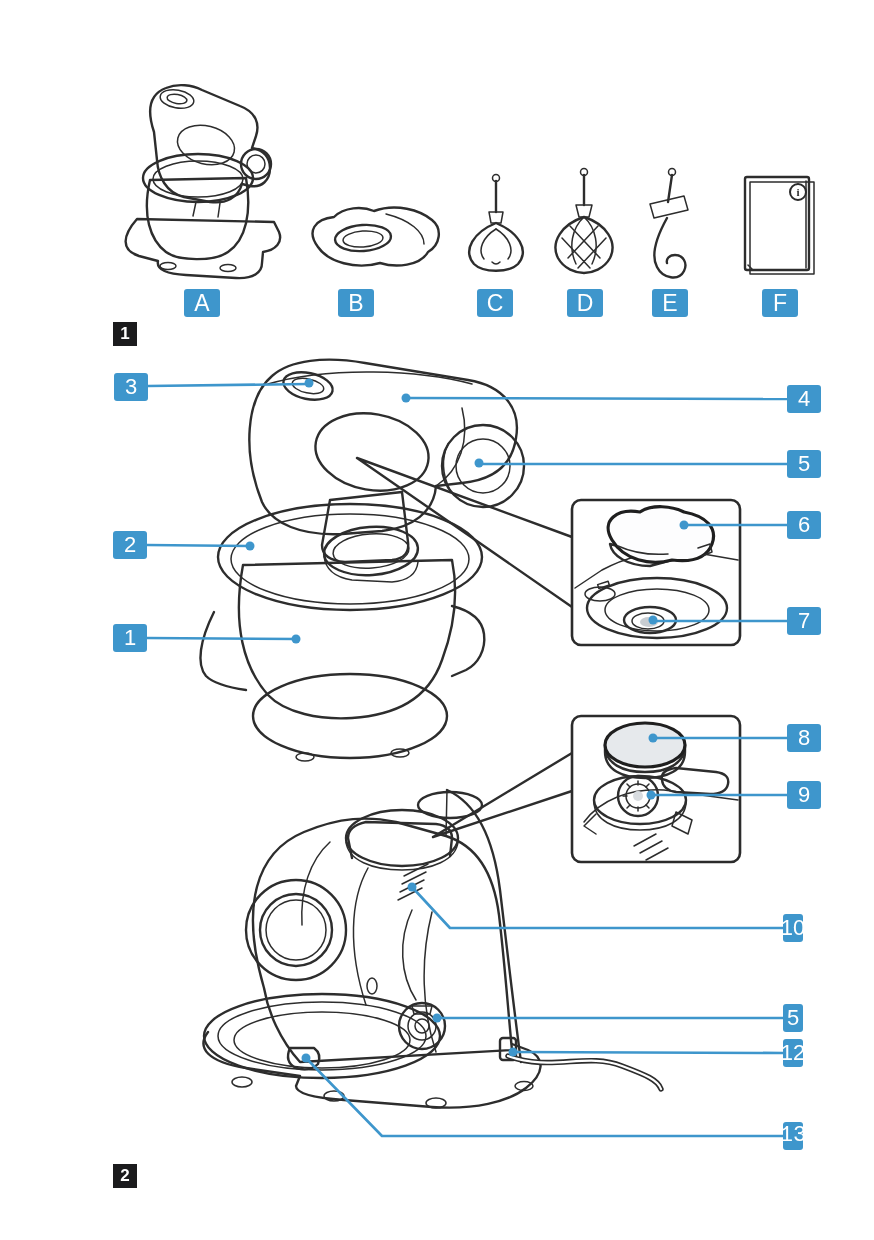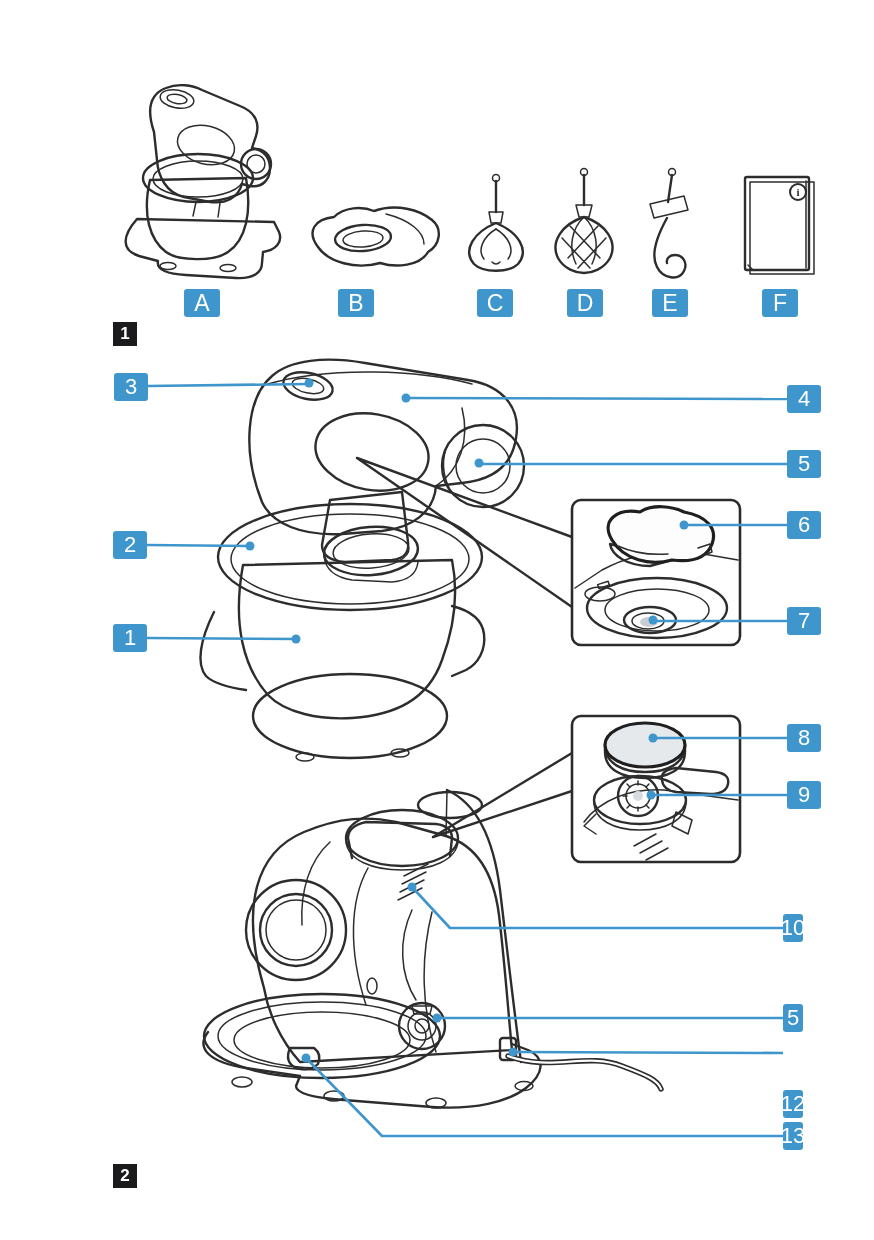--- a/index.html
+++ b/index.html
@@ -287,18 +287,18 @@
   <div class="co" style="left:787px;top:450px;">5</div>
   <div class="co" style="left:787px;top:511px;">6</div>
   <div class="co" style="left:787px;top:607px;">7</div>
   <div class="co" style="left:113px;top:531px;">2</div>
   <div class="co" style="left:113px;top:624px;">1</div>
 
   <div class="co" style="left:787px;top:724px;">8</div>
   <div class="co" style="left:787px;top:781px;">9</div>
   <div class="co wide" style="left:783px;top:914px;">10</div>
   <div class="co wide" style="left:783px;top:1004px;">5</div>
-  <div class="co wide" style="left:783px;top:1090px;">12</div>
-  <div class="co wide" style="left:783px;top:1122px;">13</div>
+  <div class="co wide" style="left:783px;top:1039px;">12</div>
+  <div class="co wide" style="left:783px;top:1122px;font-family:Liberation Mono, monospace;">13</div>
 
   <div class="info-dot">i</div>
 
 </div>
 
 </body></html>

